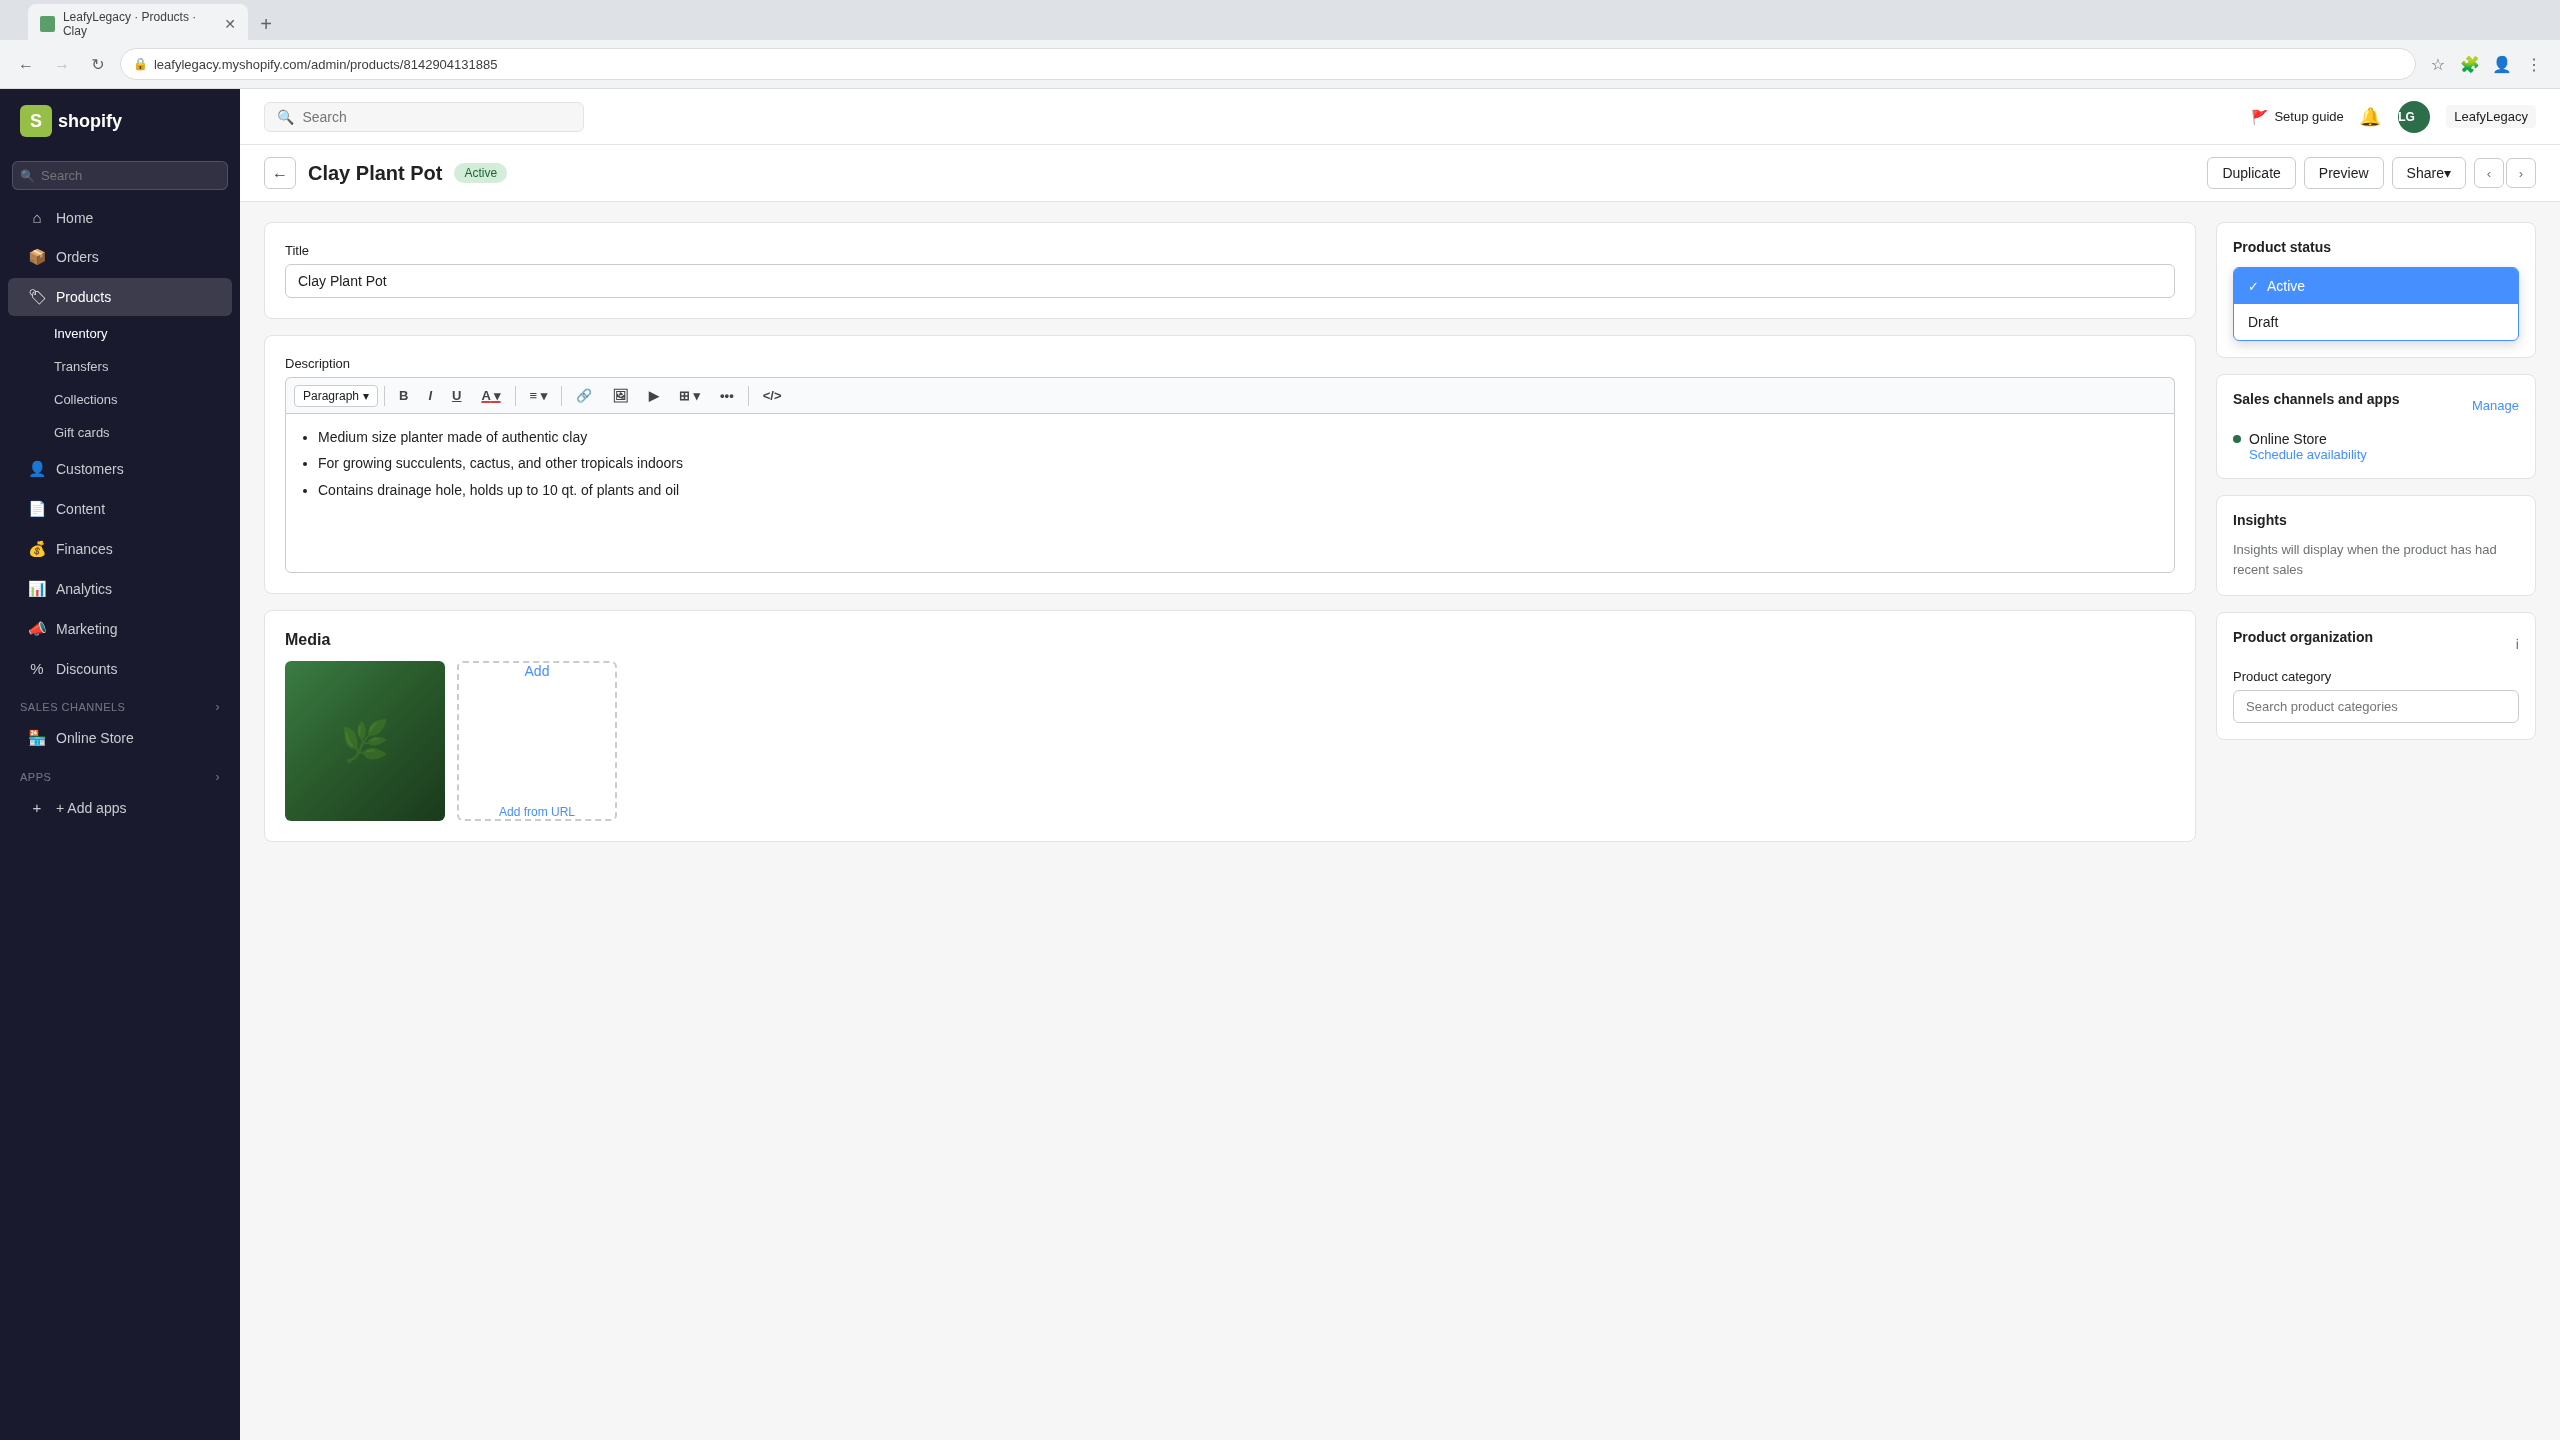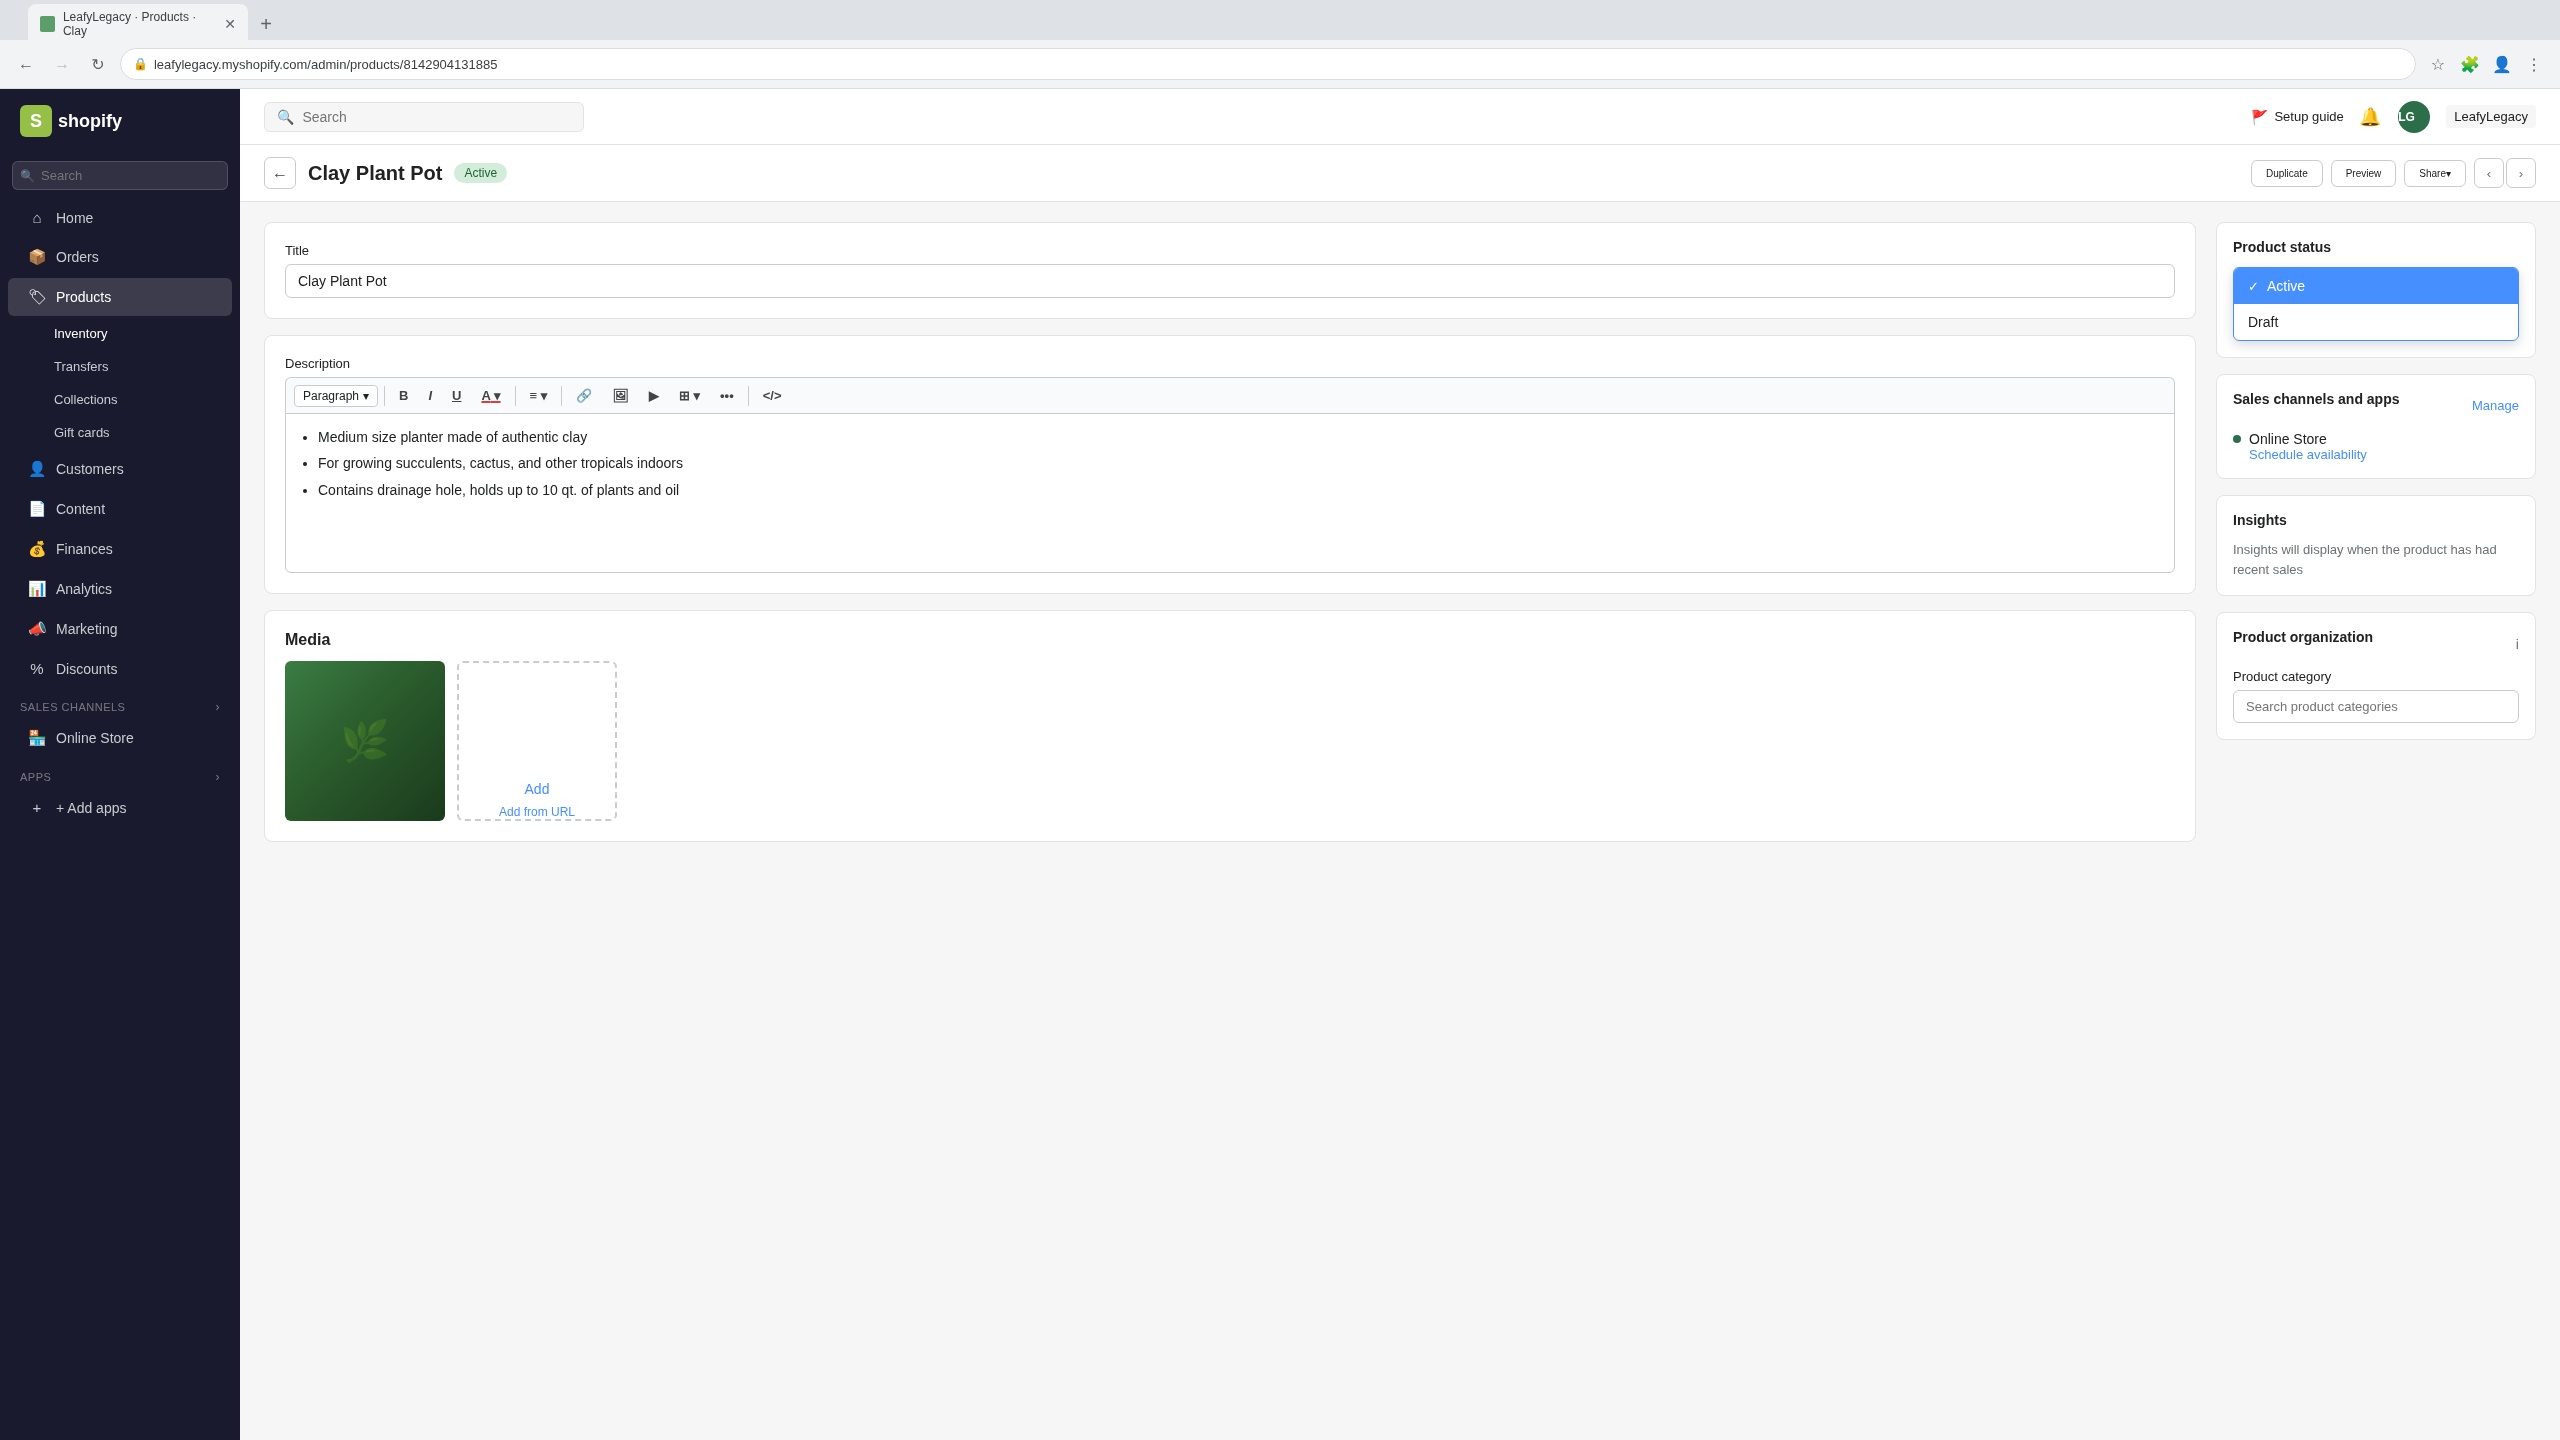--- a/index.html
+++ b/index.html
@@ -254,21 +254,21 @@
       display: flex;
       align-items: center;
       gap: 8px;
     }
     .header-btn {
       padding: 7px 14px;
       border: 1px solid #c9cccf;
       border-radius: 6px;
       background: white;
       cursor: pointer;
-      font-size: 10px;
+      font-size: 14px;
       font-weight: 500;
       color: #202223;
     }
     .header-btn.with-arrow {
       display: flex;
       align-items: center;
     }
     .nav-arrows {
       display: flex;
       gap: 2px;
@@ -460,21 +460,21 @@
       position: relative;
     }
     .media-placeholder {
       width: 160px;
       height: 160px;
       border: 2px dashed #c9cccf;
       border-radius: 6px;
       display: flex;
       flex-direction: column;
       align-items: center;
-      justify-content: flex-end;
+      justify-content: space-between;
       gap: 8px;
       cursor: pointer;
       color: #458fff;
     }
     .add-media-btn {
       font-size: 14px;
       font-weight: 500;
     }
     .add-from-url {
       font-size: 12px;

